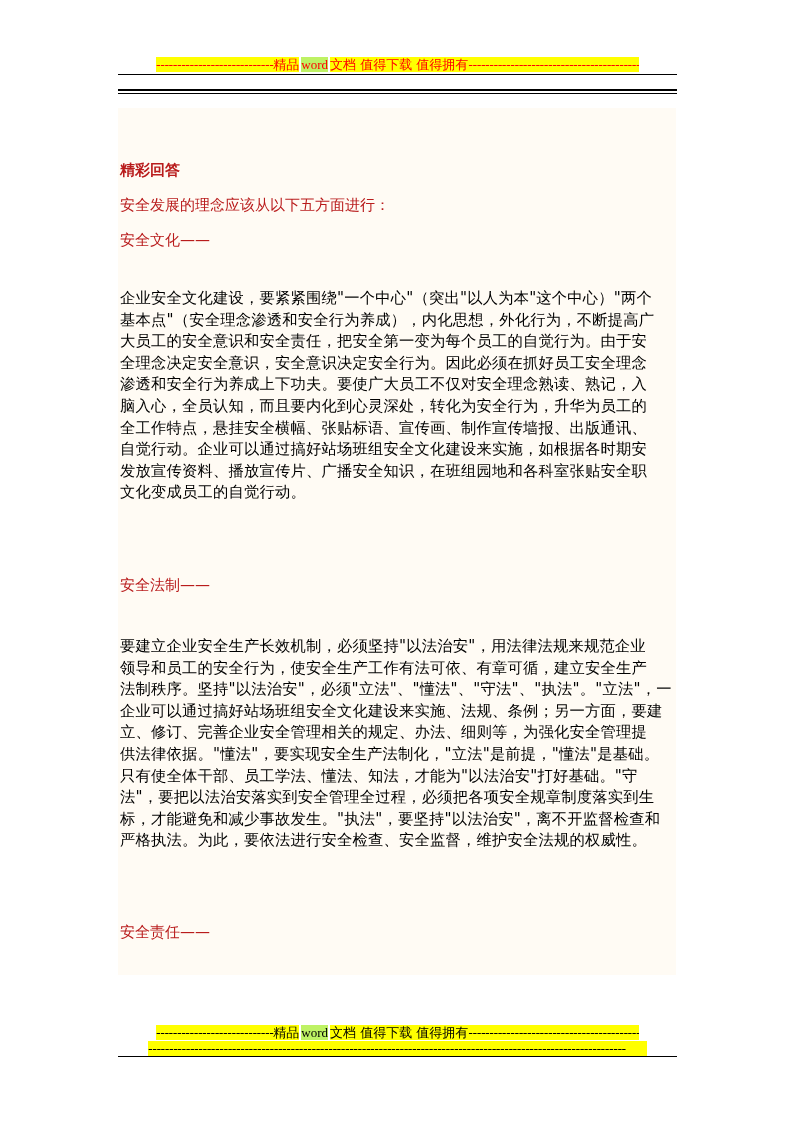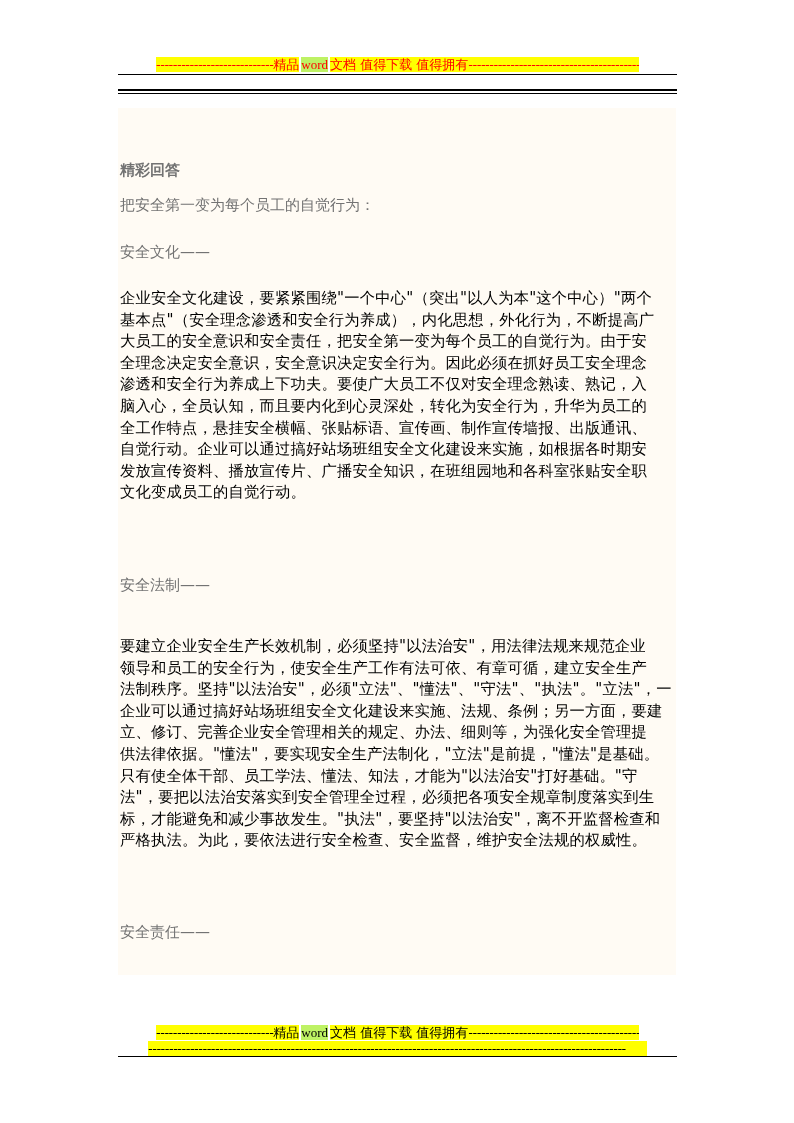--- a/index.html
+++ b/index.html
@@ -8,41 +8,41 @@
     .banner { position: absolute; height: 15px; background: #ffff00;
               font-size: 13px; line-height: 15px; white-space: nowrap; overflow: hidden; }
     .banner .dash { letter-spacing: -0.5px; }
     .banner .word { font-family: "Liberation Serif", "DejaVu Serif", serif; font-size: 13px;
                     background: #bef264; margin: 0 2px; outline: 2px solid #fff; }
     .banner.red { color: #ff0000; }
     .banner.black { color: #000000; }
     .rule { position: absolute; left: 118px; width: 559px; background: #000; }
     .content { position: absolute; left: 118px; top: 108px; width: 558px; height: 867px;
                background: #fffbf4; }
-    .content .t { position: absolute; left: 2px; font-size: 15px; color: #737373; white-space: nowrap; }
+    .content .t { position: absolute; left: 2px; font-size: 15px; color: #b91c1c; white-space: nowrap; }
     .content .title { font-weight: bold; }
     .content .para { position: absolute; left: 2px; width: 552px; font-size: 15.3px;
                      line-height: 21.6px; color: #000; letter-spacing: 0.2px; }
     .content .para span { display: block; white-space: nowrap; }
   </style>
 </head>
 <body>
 
 <div class="banner red" style="left:156px; top:57px; width:483px;">
   <span class="dash">----------------------------</span><span>精品</span><span class="word">word</span><span>文档 值得下载 值得拥有</span><span class="dash">----------------------------------------------</span>
 </div>
 
 <div class="rule" style="top:74px; height:1px;"></div>
 <div class="rule" style="top:89px; height:2px;"></div>
 <div class="rule" style="top:93px; height:1px;"></div>
 
 <div class="content">
   <div class="t title" style="top:53px;">精彩回答</div>
-  <div class="t" style="top:88px;">把安全第一变为每个员工的自觉行为：</div>
-  <div class="t" style="top:135px;">安全文化——</div>
+  <div class="t" style="top:88px;">安全发展的理念应该从以下五方面进行：</div>
+  <div class="t" style="top:123px;">安全文化——</div>
 
   <div class="para" style="top:180px;">
     <span>企业安全文化建设，要紧紧围绕"一个中心"（突出"以人为本"这个中心）"两个</span>
     <span>基本点"（安全理念渗透和安全行为养成），内化思想，外化行为，不断提高广</span>
     <span>大员工的安全意识和安全责任，把安全第一变为每个员工的自觉行为。由于安</span>
     <span>全理念决定安全意识，安全意识决定安全行为。因此必须在抓好员工安全理念</span>
     <span>渗透和安全行为养成上下功夫。要使广大员工不仅对安全理念熟读、熟记，入</span>
     <span>脑入心，全员认知，而且要内化到心灵深处，转化为安全行为，升华为员工的</span>
     <span>全工作特点，悬挂安全横幅、张贴标语、宣传画、制作宣传墙报、出版通讯、</span>
     <span>自觉行动。企业可以通过搞好站场班组安全文化建设来实施，如根据各时期安</span>

